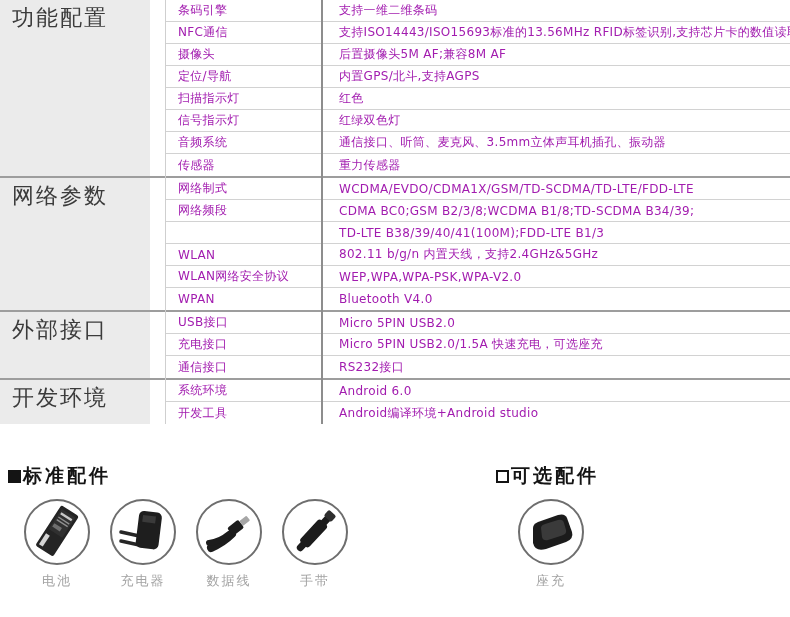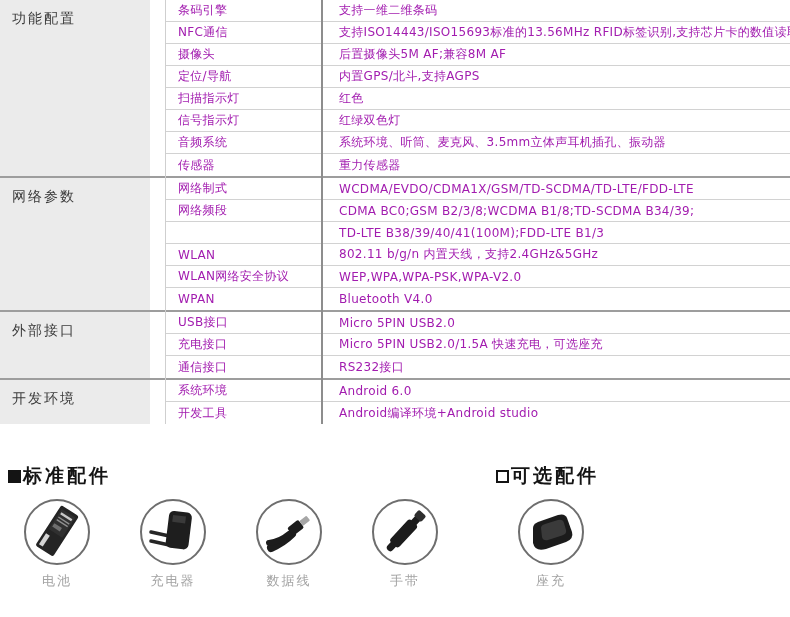--- a/index.html
+++ b/index.html
@@ -6,40 +6,40 @@
   body{width:790px;height:617px;font-family:"DejaVu Sans","Liberation Sans",sans-serif;overflow:hidden;}
   .page{position:relative;width:790px;height:617px;background:#fff;}
 
   
   .spec-table{position:relative;width:790px;}
   .gray-strip{position:absolute;left:0;top:0;width:150px;height:100%;background:#ebebeb;}
   .vline-light{position:absolute;left:165px;top:0;width:1px;height:100%;background:#cfcfcf;}
   .vline-dark{position:absolute;left:321px;top:0;width:2px;height:100%;background:#8d8d8d;}
   .section{position:relative;}
   .section + .section{border-top:2px solid #9d9d9d;}
-  .category{position:absolute;left:0;top:10px;width:150px;padding-left:12px;box-sizing:border-box;
-            font-size:14px;letter-spacing:2px;color:#3b3b3b;}
+  .category{position:absolute;left:0;top:3px;width:150px;padding-left:12px;box-sizing:border-box;
+            font-size:22px;letter-spacing:2px;color:#3b3b3b;}
   .row{margin-left:166px;height:22px;box-sizing:border-box;display:flex;align-items:center;
        border-bottom:1px solid #d2d2d2;}
   .section .row:last-child{border-bottom:none;}
   .cell{white-space:nowrap;overflow:visible;font-size:12px;color:#a21caf;letter-spacing:0.3px;}
   .cell.name{width:156px;box-sizing:border-box;padding-left:12px;flex:none;}
   .cell.value{flex:1;padding-left:17px;}
 
   
   .accessories{position:relative;margin-top:42px;height:150px;width:790px;}
   .acc-group{position:absolute;top:0;}
   .acc-group.standard{left:8px;}
   .acc-group.optional{left:496px;}
   .acc-header{display:flex;align-items:center;gap:2px;font-size:19px;font-weight:bold;
               color:#141414;letter-spacing:3px;height:20px;}
   .bullet{flex:none;}
   .bullet.filled{width:13px;height:13px;background:#141414;}
   .bullet.hollow{width:9px;height:9px;border:2px solid #141414;background:#fff;}
-  .acc-items{display:flex;gap:50px;margin-top:13px;}
+  .acc-items{display:flex;gap:20px;margin-top:13px;}
   .acc-group.standard .acc-items{margin-left:16px;}
   .acc-group.optional .acc-items{margin-left:22px;font-family:Liberation Serif, serif;}
   .acc-item{display:flex;flex-direction:column;align-items:center;width:66px;}
   .acc-circle{width:62px;height:62px;border:2px solid #6e6e6e;border-radius:50%;background:#fff;
               display:flex;align-items:center;justify-content:center;overflow:hidden;box-sizing:content-box;}
   .acc-circle svg{display:block;}
   .acc-label{margin-top:7px;font-size:13px;color:#a3a3a3;letter-spacing:2px;}
 </style>
 </head>
 <body>
@@ -70,21 +70,21 @@
       <div class="row">
         <div class="cell name">扫描指示灯</div>
         <div class="cell value">红色</div>
       </div>
       <div class="row">
         <div class="cell name">信号指示灯</div>
         <div class="cell value">红绿双色灯</div>
       </div>
       <div class="row">
         <div class="cell name">音频系统</div>
-        <div class="cell value">系统环境、听筒、麦克风、3.5mm立体声耳机插孔、振动器</div>
+        <div class="cell value">通信接口、听筒、麦克风、3.5mm立体声耳机插孔、振动器</div>
       </div>
       <div class="row">
         <div class="cell name">传感器</div>
         <div class="cell value">重力传感器</div>
       </div>
     </div>
 
     <div class="section">
       <div class="category">网络参数</div>
       <div class="row">

